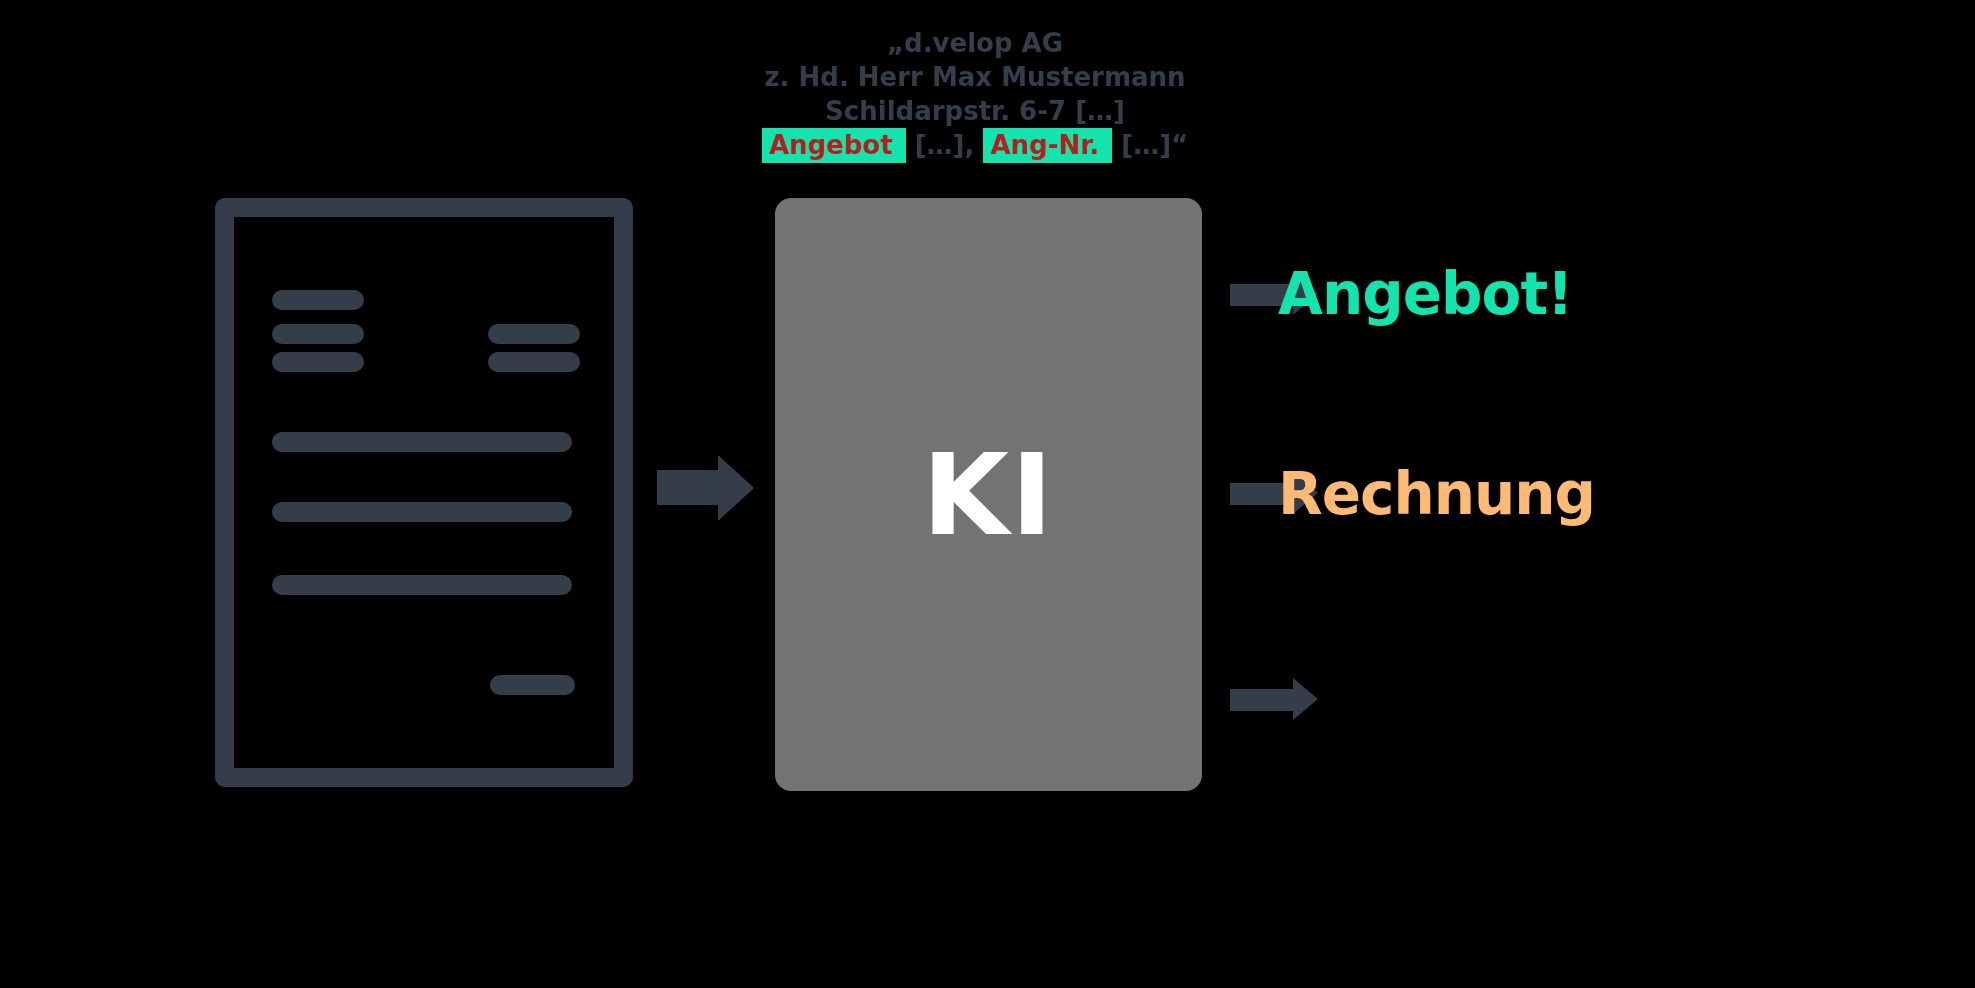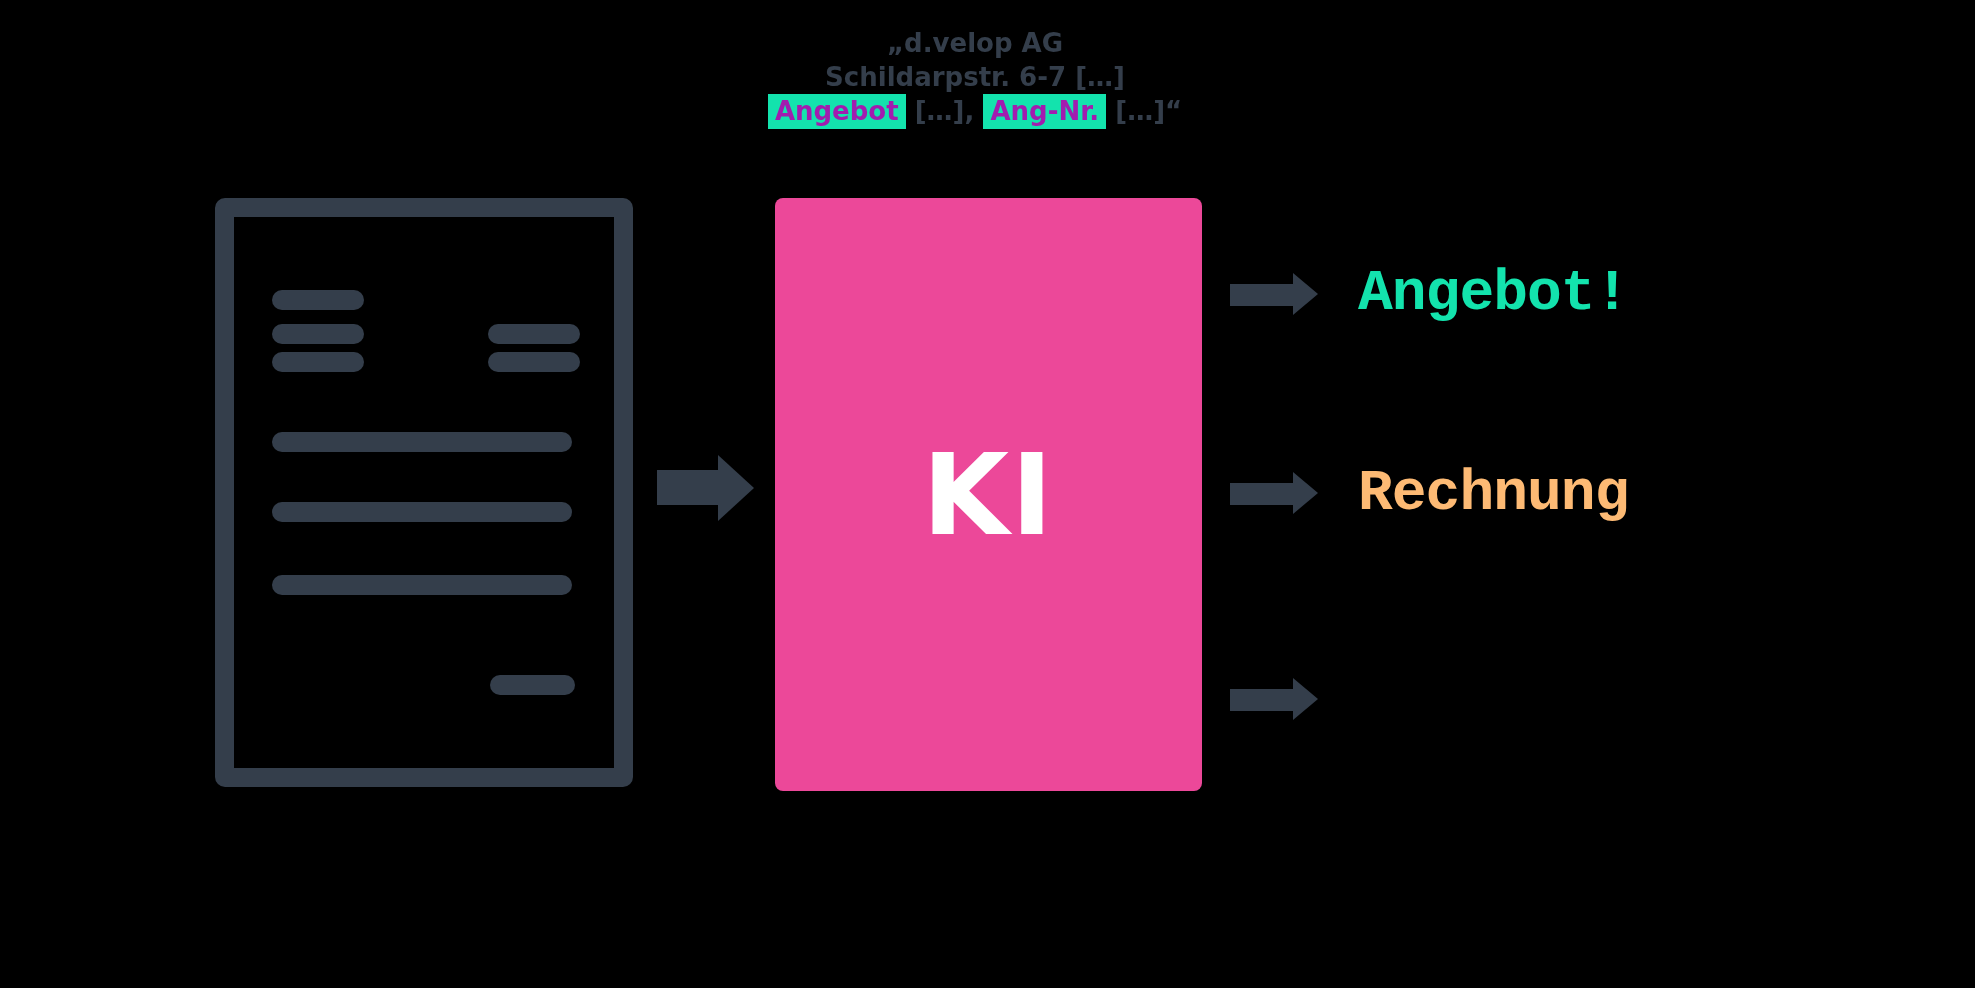--- a/index.html
+++ b/index.html
@@ -24,22 +24,22 @@
     width: 600px;
     text-align: center;
     color: #343E4B;
     font-weight: bold;
     font-size: 26px;
     line-height: 34px;
     letter-spacing: 0px;
   }
   .note .hl {
     background: #13E3AD;
-    color: #a21caf;
-    padding: 2px 7px 3px 7px;
+    color: #b91c1c;
+    padding: 2px 13px 3px 7px;
   }
 
   
   .doc {
     position: absolute;
     left: 215px;
     top: 198px;
     width: 418px;
     height: 589px;
     border: 19px solid #343E4B;
@@ -89,57 +89,57 @@
   .s2 { top: 483px; } .h2 { top: 472px; }
   .s3 { top: 689px; } .h3 { top: 678px; }
 
   
   .ki-box {
     position: absolute;
     left: 775px;
     top: 198px;
     width: 427px;
     height: 593px;
-    background: #ec4899;
-    border-radius: 8px;
+    background: #737373;
+    border-radius: 16px;
     display: flex;
     align-items: center;
     justify-content: center;
   }
   .ki-label {
     color: #FFFFFF;
     font-weight: bold;
     font-size: 112px;
     letter-spacing: 2px;
   }
 
   
   .out-label {
     position: absolute;
-    left: 1358px;
+    left: 1278px;
     font-weight: bold;
     font-size: 58px;
     line-height: 60px;
     letter-spacing: -1px;
     white-space: nowrap;
-    font-family: Liberation Mono, monospace;
   }
   .out-accent  { color: #13E3AD; }
   .out-default { color: #fdba74; }
   .ol1 { top: 264px; }
   .ol2 { top: 464px; }
   .ol3 { top: 670px; }
 </style>
 </head>
 <body>
 
 <div class="canvas">
 
   <div class="note">
     <div class="note-line">„d.velop AG</div>
+    <div class="note-line">z. Hd. Herr Max Mustermann</div>
     <div class="note-line">Schildarpstr. 6-7 […]</div>
     <div class="note-line"><span class="hl">Angebot</span><span> […], </span><span class="hl">Ang-Nr.</span><span> […]“</span></div>
   </div>
 
   <div class="doc">
     <div class="dline dl-a1"></div>
     <div class="dline dl-a2"></div>
     <div class="dline dl-a3"></div>
     <div class="dline dl-r1"></div>
     <div class="dline dl-r2"></div>

